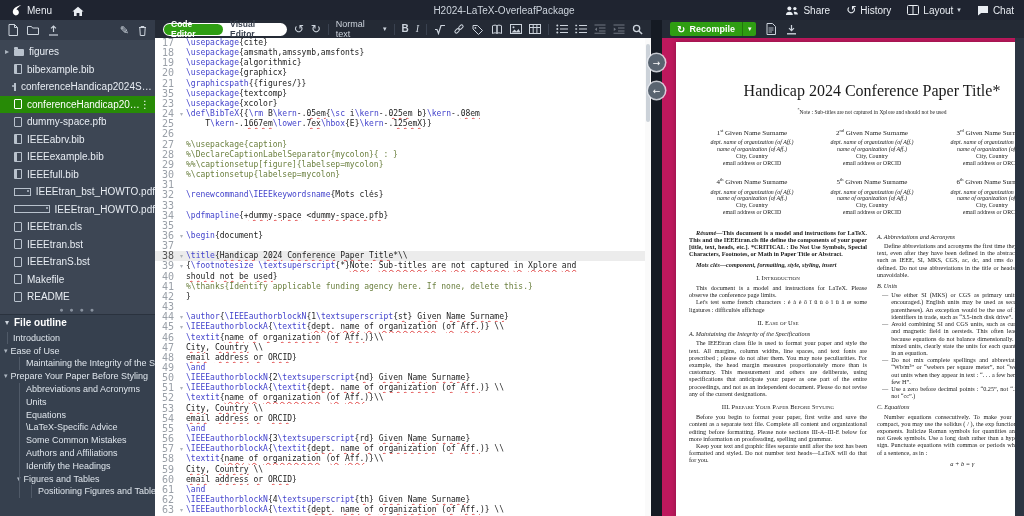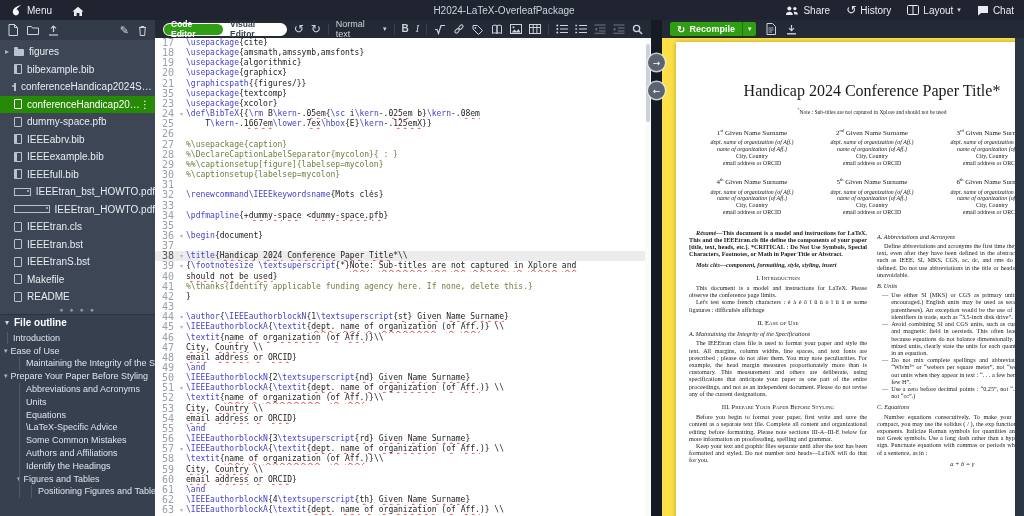--- a/index.html
+++ b/index.html
@@ -89,21 +89,21 @@
   .circ { position:absolute; left:-3px; width:17px; height:17px; border-radius:50%; background:#596470;
     box-shadow:0 0 0 1.5px rgba(230,234,240,.85); color:#fff; font-size:9px; display:flex; align-items:center; justify-content:center; cursor:pointer; z-index:5; }
   .circ.r { top:34px; } .circ.l { top:62px; }
 
   
   .pdf { flex:1; display:flex; flex-direction:column; min-width:0; }
   .pdf-toolbar { height:18px; background:#242a35; display:flex; align-items:center; gap:10px; padding:0 8px; flex:0 0 auto; }
   .recompile { display:flex; align-items:stretch; height:14px; border-radius:2px; overflow:hidden; cursor:pointer; }
   .rc-main { background:#2f9e12; color:#fff; font-size:9px; font-weight:bold; display:flex; align-items:center; gap:4px; padding:0 7px; }
   .rc-caret { background:#2f9e12; border-left:1px solid rgba(0,0,0,.25); display:flex; align-items:center; padding:0 5px; color:#fff; font-size:7px; }
-  .pdf-view { flex:1; position:relative; background:#fde047; overflow:hidden; }
+  .pdf-view { flex:1; position:relative; background:#be185d; overflow:hidden; }
   .pdf-scrollstrip { position:absolute; top:0; right:0; bottom:0; width:9px; background:#2c3542; }
   .page { position:absolute; left:14px; top:4px; width:392px; height:720px; background:#fff; box-shadow:0 0 5px rgba(0,0,0,.28);
     font-family:"Liberation Serif","DejaVu Serif",serif; color:#1a1a1a; }
   .p-title { margin-top:40px; text-align:center; font-size:16px; }
   .p-note { margin-top:7px; text-align:center; font-size:5.5px; color:#222; }
   .p-note sup { font-size:4px; }
   .author-grid { display:grid; grid-template-columns:repeat(3,1fr); row-gap:11px; column-gap:4px; padding:0 18px; margin-top:13px; text-align:center; }
   .aname { font-size:7px; margin-bottom:2px; }
   .aname sup { font-size:4.5px; }
   .aline { font-size:5.9px; line-height:6.8px; }

